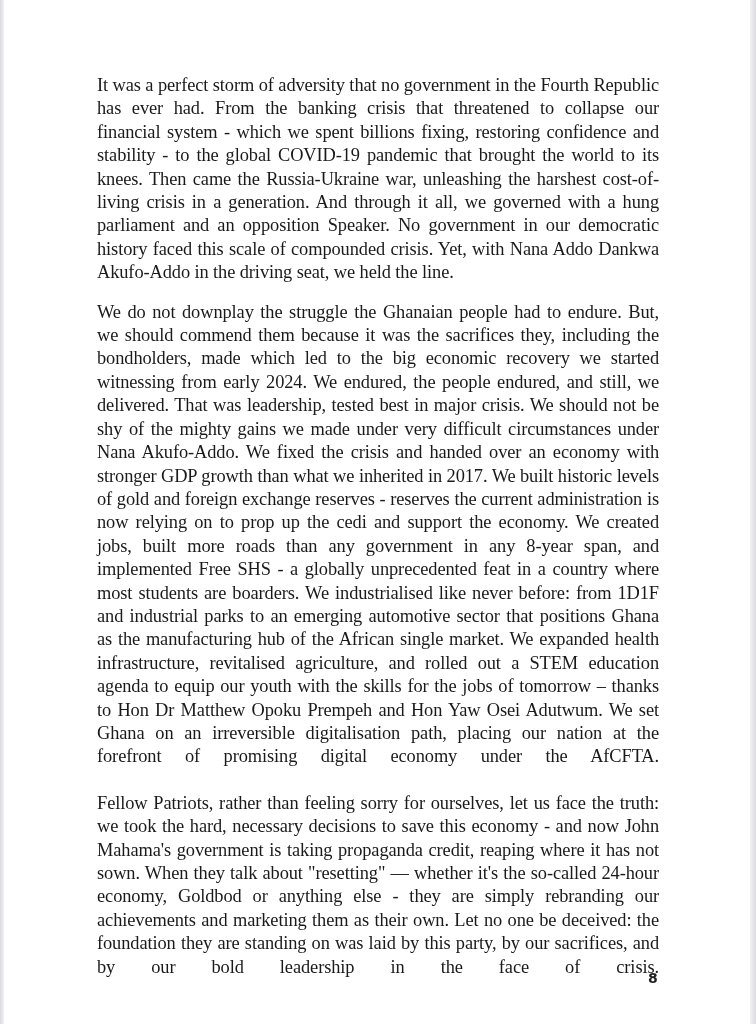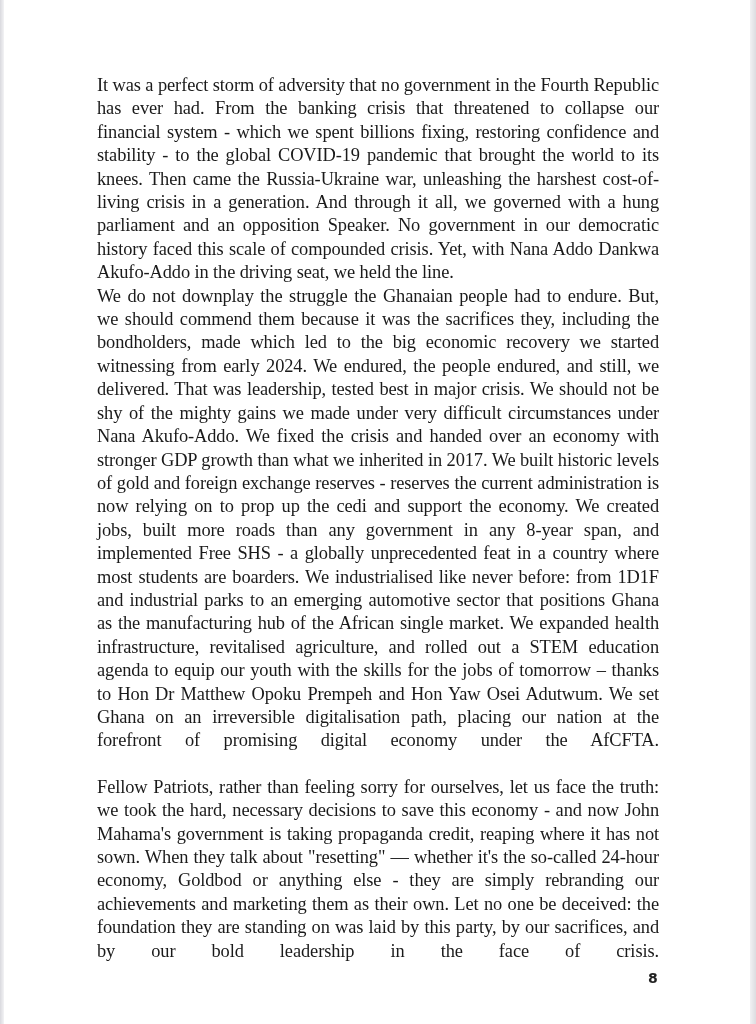--- a/index.html
+++ b/index.html
@@ -40,21 +40,21 @@
       line-height: 23.4px;
       color: #1a1a1a;
       text-align: justify;
       letter-spacing: -0.1px;
     }
     .para {
       margin: 0;
       text-align: justify;
     }
     .para + .para { margin-top: 16px; }
-    .para.p2 { margin-top: 0; }
+    .para.p2 { margin-top: 16px; }
     .para.p3 { margin-top: 23px; }
     .last-line-justify {
       text-align-last: justify;
     }
     .page-number {
       position: absolute;
       left: 648px;
       top: 970px;
       font-family: "DejaVu Sans", "Liberation Sans", sans-serif;
       font-size: 14px;

